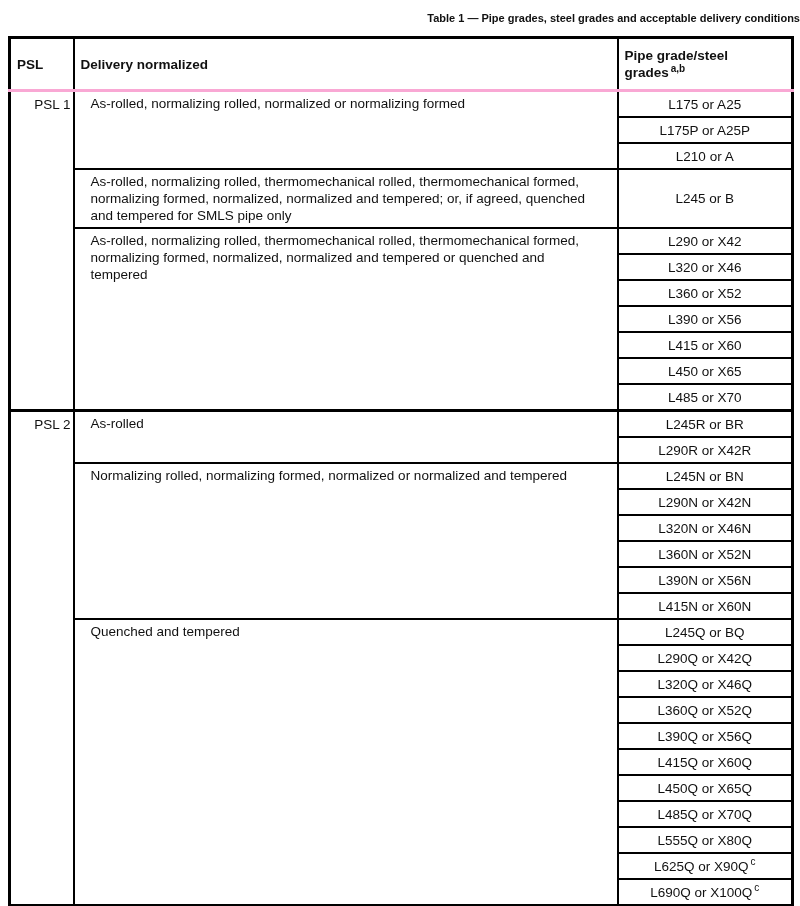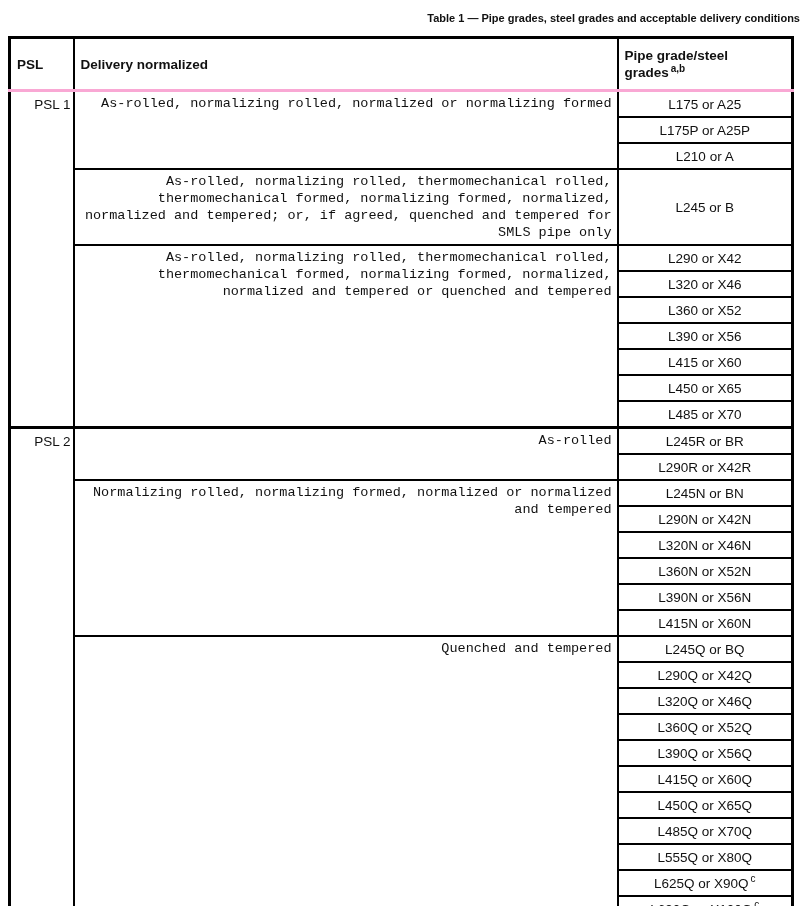--- a/index.html
+++ b/index.html
@@ -41,24 +41,23 @@
     line-height: 17px;
     border-bottom: 3px solid #f9a8d4;
   }
   td.psl-cell {
     vertical-align: top;
     text-align: right;
     padding: 5px 2px;
   }
   td.cond-cell {
     vertical-align: top;
-    text-align: right;
-    padding: 3px 5px;
+    text-align: left;
+    padding: 3px 16px;
     line-height: 17px;
-    font-family: Liberation Mono, monospace;
   }
   td.grade-cell {
     text-align: center;
     vertical-align: middle;
     height: 24px;
     padding: 0 4px;
     margin-left: 21px;
   }
   tr.section-start td { border-top: 3px solid #000; }
   sup {

